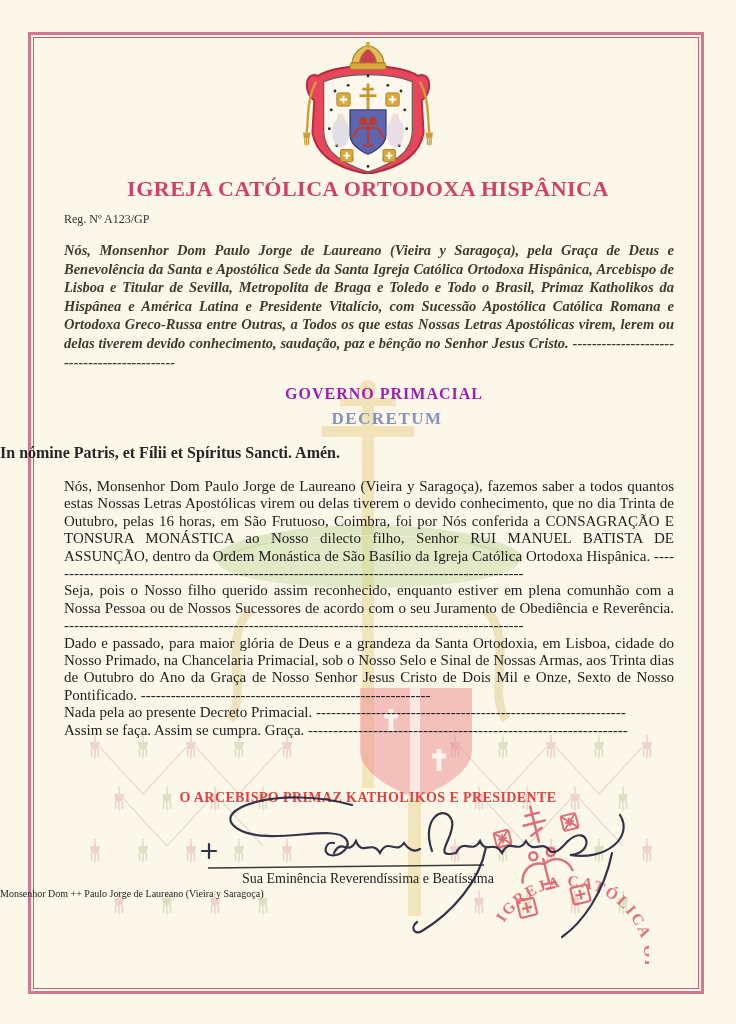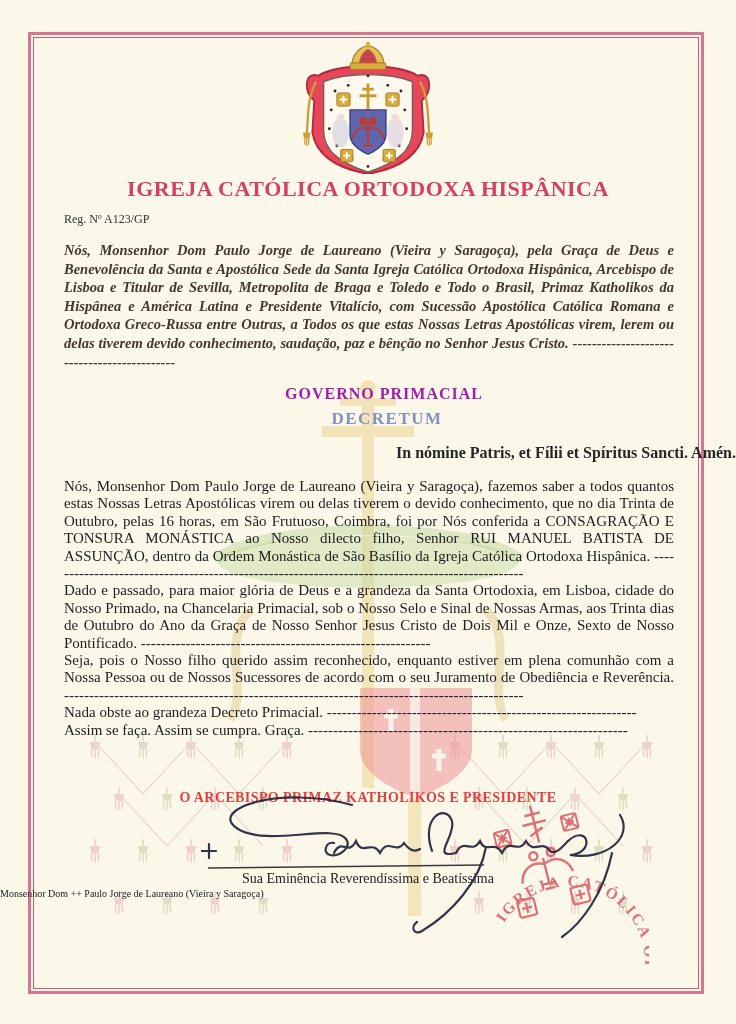--- a/index.html
+++ b/index.html
@@ -34,21 +34,21 @@
   }
   .h-gov{
     position:absolute;left:0;top:369px;width:736px;text-align:center;margin:16px;
     font-size:16px;font-weight:bold;letter-spacing:1px;color:#a21caf;
   }
   .h-dec{
     position:absolute;left:0;top:409px;width:736px;text-align:center;margin:0;
     font-size:17px;font-weight:bold;letter-spacing:1.5px;color:#8591c2;padding-left:19px;
   }
   .invocation{
-    position:absolute;left:0;top:444px;width:736px;text-align:right;margin:0;
+    position:absolute;left:0;top:444px;width:736px;text-align:left;margin:0;
     font-size:16px;font-weight:bold;color:#262626;font-family:Liberation Serif, serif;
   }
   .bodytext{
     position:absolute;left:64px;top:478px;width:610px;
     font-size:15px;line-height:17.4px;text-align:justify;color:#1d1d1d;
   }
   .bodytext p{margin:0;}
   .sig-head{
     position:absolute;left:0;top:790px;width:736px;text-align:center;margin:0;
     font-size:14px;font-weight:bold;letter-spacing:.4px;color:#e2403f;
@@ -237,23 +237,23 @@
     <p class="preamble">Nós, Monsenhor Dom Paulo Jorge de Laureano (Vieira y Saragoça), pela Graça de Deus e Benevolência da Santa e Apostólica Sede da Santa Igreja Católica Ortodoxa Hispânica, Arcebispo de Lisboa e Titular de Sevilla, Metropolita de Braga e Toledo e Todo o Brasil, Primaz Katholikos da Hispânea e América Latina e Presidente Vitalício, com Sucessão Apostólica Católica Romana e Ortodoxa Greco-Russa entre Outras, a Todos os que estas Nossas Letras Apostólicas virem, lerem ou delas tiverem devido conhecimento, saudação, paz e bênção no Senhor Jesus Cristo. --------------------------------------------</p>
 
     <p class="h-gov">GOVERNO PRIMACIAL</p>
 
     <p class="h-dec">DECRETUM</p>
 
     <p class="invocation">In nómine Patris, et Fílii et Spíritus Sancti. Amén.</p>
 
     <div class="bodytext">
       <p>Nós, Monsenhor Dom Paulo Jorge de Laureano (Vieira y Saragoça), fazemos saber a todos quantos estas Nossas Letras Apostólicas virem ou delas tiverem o devido conhecimento, que no dia Trinta de Outubro, pelas 16 horas, em São Frutuoso, Coimbra, foi por Nós conferida a CONSAGRAÇÃO E TONSURA MONÁSTICA ao Nosso dilecto filho, Senhor RUI MANUEL BATISTA DE ASSUNÇÃO, dentro da Ordem Monástica de São Basílio da Igreja Católica Ortodoxa Hispânica. ------------------------------------------------------------------------------------------------</p>
+      <p>Seja, pois o Nosso filho querido assim reconhecido, enquanto estiver em plena comunhão com a Nossa Pessoa ou de Nossos Sucessores de acordo com o seu Juramento de Obediência e Reverência. --------------------------------------------------------------------------------------------</p>
       <p>Dado e passado, para maior glória de Deus e a grandeza da Santa Ortodoxia, em Lisboa, cidade do Nosso Primado, na Chancelaria Primacial, sob o Nosso Selo e Sinal de Nossas Armas, aos Trinta dias de Outubro do Ano da Graça de Nosso Senhor Jesus Cristo de Dois Mil e Onze, Sexto de Nosso Pontificado. ----------------------------------------------------------</p>
-      <p>Seja, pois o Nosso filho querido assim reconhecido, enquanto estiver em plena comunhão com a Nossa Pessoa ou de Nossos Sucessores de acordo com o seu Juramento de Obediência e Reverência. --------------------------------------------------------------------------------------------</p>
-      <p>Nada obste ao grandeza Decreto Primacial. --------------------------------------------------------------</p>
+      <p>Nada pela ao presente Decreto Primacial. --------------------------------------------------------------</p>
       <p>Assim se faça. Assim se cumpra. Graça. ----------------------------------------------------------------</p>
     </div>
 
     <p class="sig-head">O ARCEBISPO PRIMAZ KATHOLIKOS E PRESIDENTE</p>
 
     <svg class="sig-svg" width="560" height="160" viewBox="0 0 560 160">
       <line x1="118" y1="73" x2="394" y2="70" stroke="#3a3a3a" stroke-width="1.3"></line>
       <g stroke="#23233a" stroke-width="2.2" fill="none" stroke-linecap="round" opacity="0.92">
         <path d="M112,56 h14 M119,49 v14"></path>
         <path d="M262,10 C190,-10 116,14 148,34 C178,52 244,28 256,44 C262,52 250,62 240,60 C232,58 236,46 244,48"></path>

